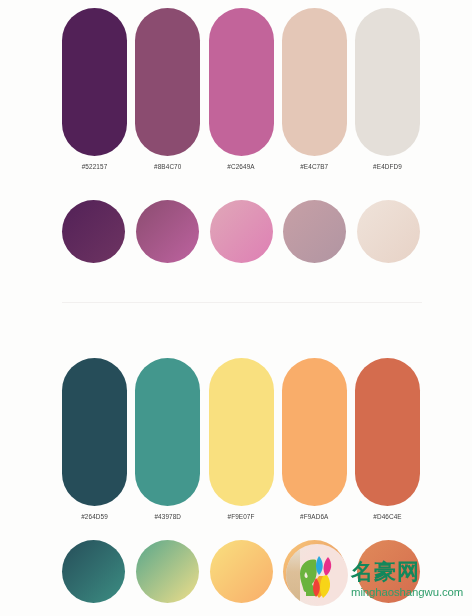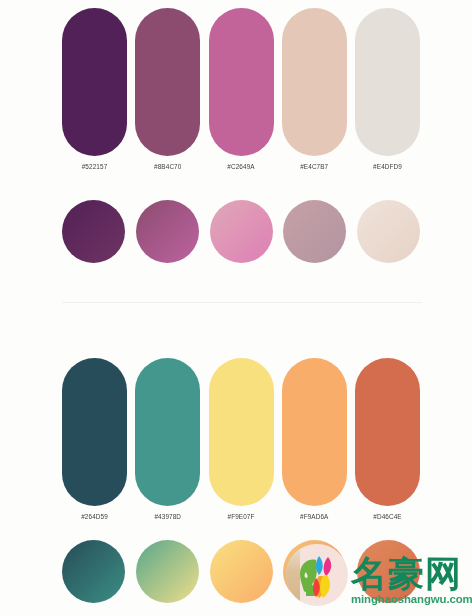--- a/index.html
+++ b/index.html
@@ -128,35 +128,34 @@
     background: linear-gradient(180deg,#e7e2d6 0%, #d9b98c 45%, #cfae7e 100%);
     opacity: .85;
   }
   .wm-text {
     margin-left: 3px;
     display: flex;
     flex-direction: column;
     justify-content: center;
   }
   .wm-cn {
-    font-size: 36px;
+    font-size: 22px;
     line-height: 1.02;
     font-weight: bold;
     color: #13875b;
     letter-spacing: 1px;
-    font-family: Liberation Serif, serif;
+    font-family: Liberation Mono, monospace;
     margin-top: 11px;
   }
   .wm-url {
     font-size: 11.4px;
     color: #2f9e6b;
     letter-spacing: -0.1px;
     margin-top: 1px;
     font-family: "Liberation Sans", sans-serif;
-    font-weight: bold;
   }
 </style>
 </head>
 <body>
 
 <div class="palette-page" style="background: rgb(253, 253, 252);">
 
   <div class="palette-section" id="section-purple">
 
     <div class="pill-row">

